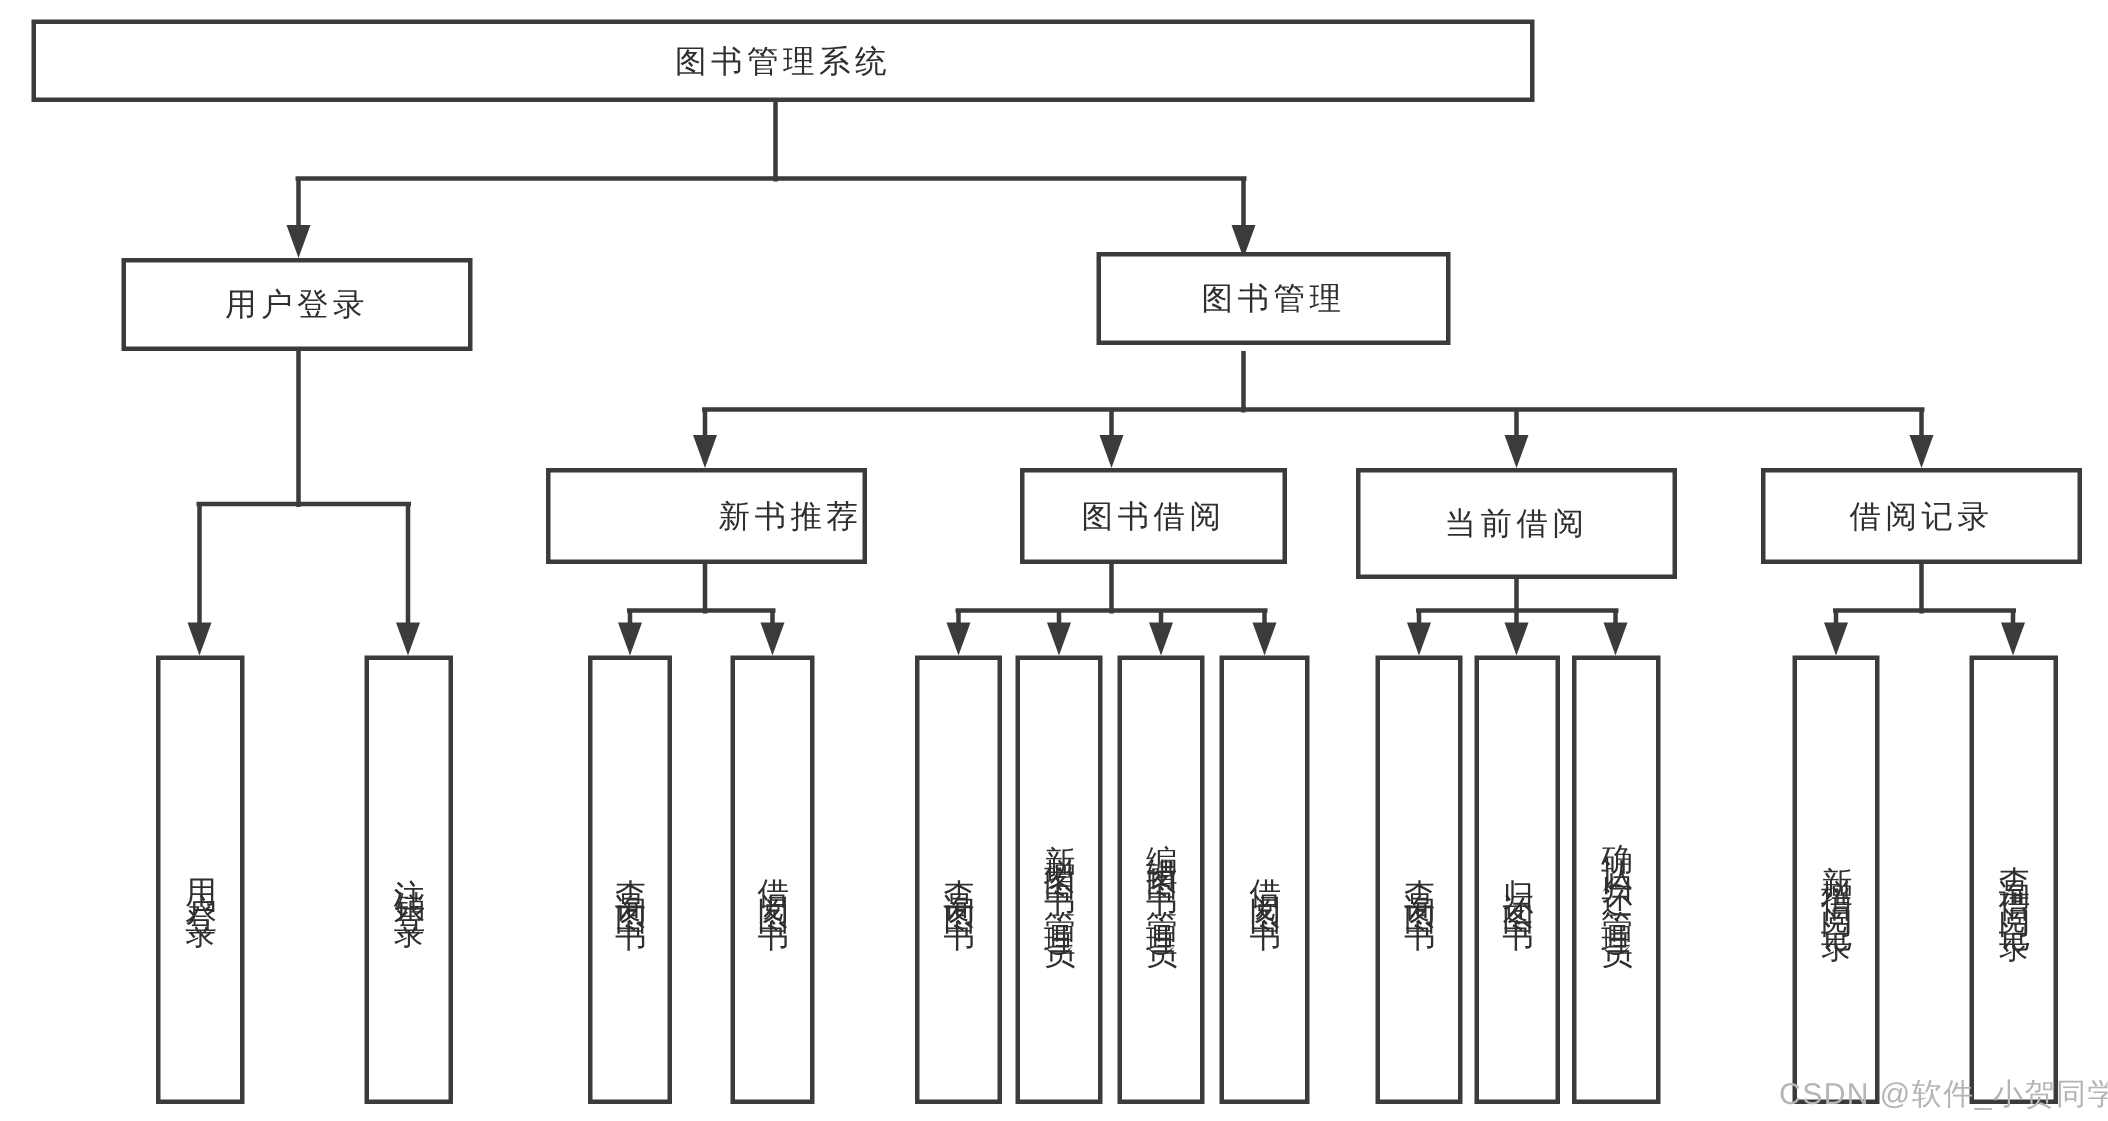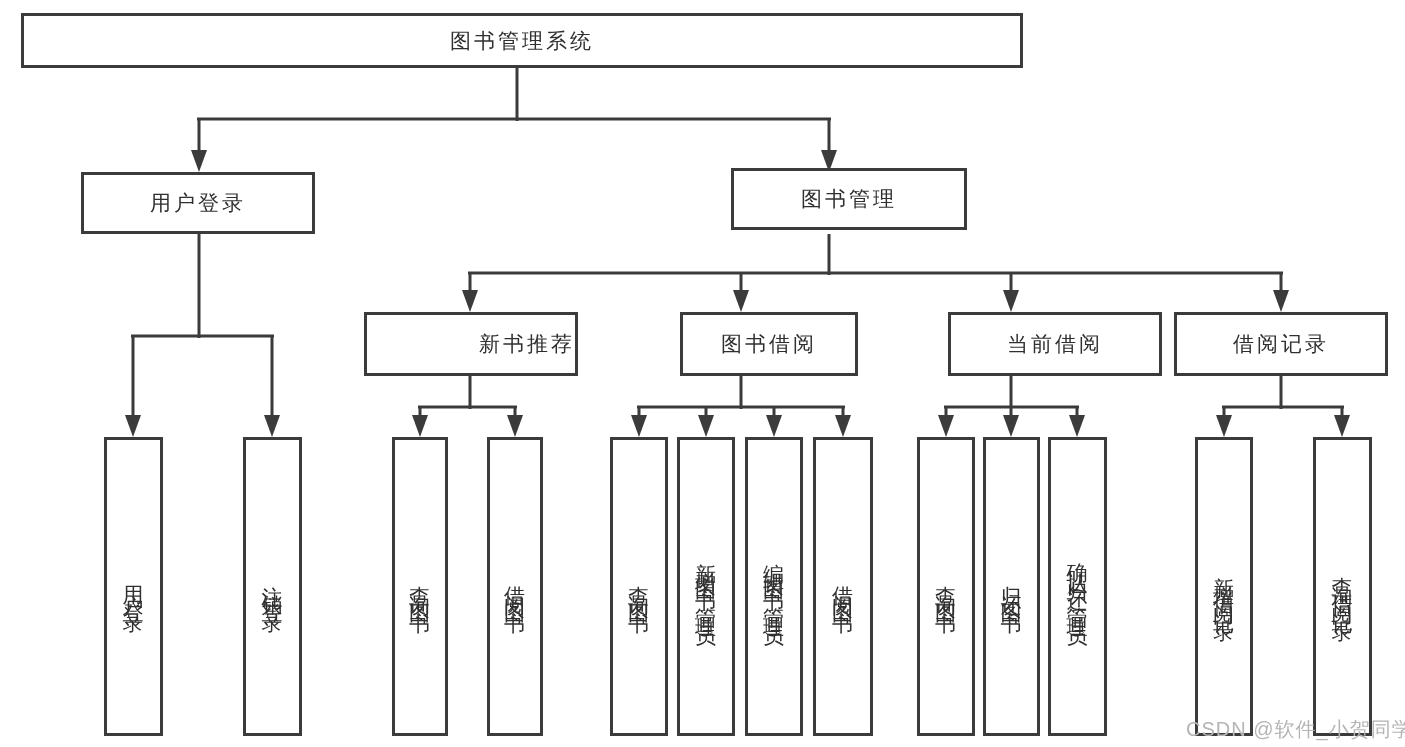--- a/index.html
+++ b/index.html
@@ -136,21 +136,21 @@
   <div class="node node-h" style="left:711px; top:168px; width:236px; height:62px;margin-left:20px;">
     <span>图书管理</span>
   </div>
 
   <div class="node node-h" style="left:364px; top:312px; width:214px; height:64px;justify-content:flex-end;">
     <span>新书推荐</span>
   </div>
   <div class="node node-h" style="left:634px; top:312px; width:178px; height:64px;margin-left:46px;">
     <span>图书借阅</span>
   </div>
-  <div class="node node-h" style="left:904px; top:312px; width:214px; height:64px;margin-left:44px;">
+  <div class="node node-h" style="left:904px; top:312px; width:214px; height:74px;">
     <span>当前借阅</span>
   </div>
   <div class="node node-h" style="left:1174px; top:312px; width:214px; height:64px;">
     <span>借阅记录</span>
   </div>
 
   <div class="node node-v" style="left:104px; top:437px; width:59px; height:299px;">
     <span>用户登录</span>
   </div>
   <div class="node node-v" style="left:243px; top:437px; width:59px; height:299px;">

